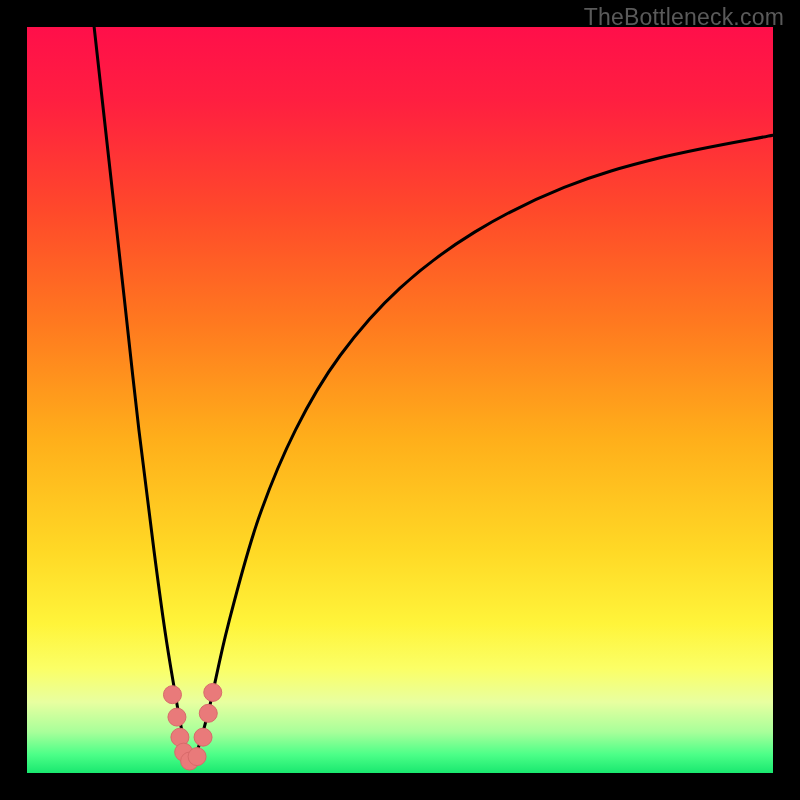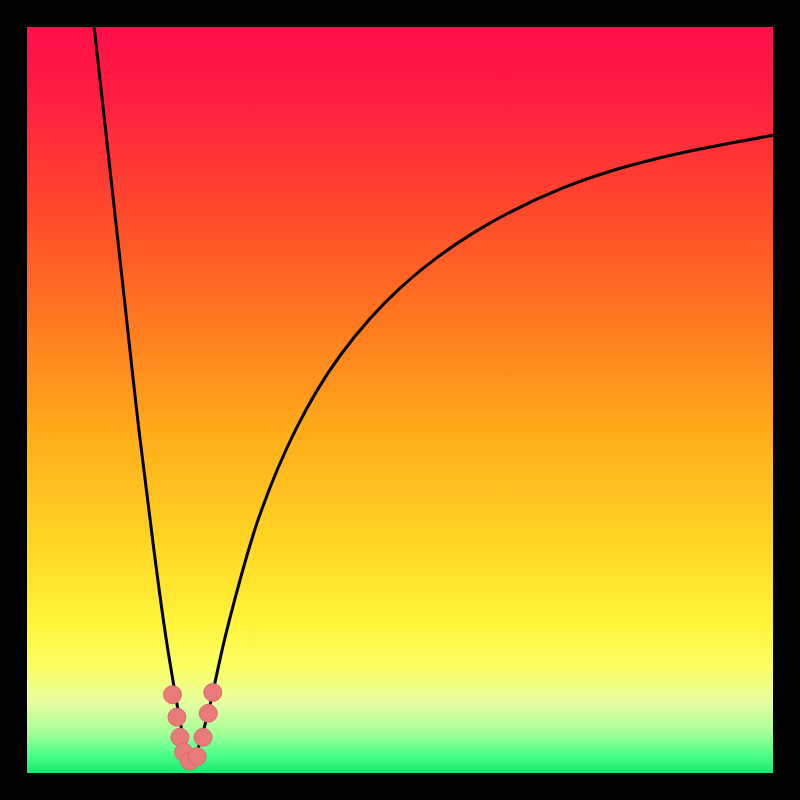--- a/index.html
+++ b/index.html
@@ -36,20 +36,21 @@
   }
   svg {
     display: block;
   }
 </style>
 </head>
 <body>
 
 <div class="frame">
 
+  <div class="watermark">TheBottleneck.com</div>
 
   <div class="plot-area">
     <svg id="chart-svg" width="746" height="746" viewBox="0 0 746 746">
       <defs>
         <linearGradient id="bg-grad" x1="0" y1="0" x2="0" y2="1">
             <stop offset="0%" stop-color="#ff0f4a"></stop>
             <stop offset="10%" stop-color="#ff1f40"></stop>
             <stop offset="25%" stop-color="#ff4a2a"></stop>
             <stop offset="40%" stop-color="#ff7a1f"></stop>
             <stop offset="55.00000000000001%" stop-color="#ffae1a"></stop>

